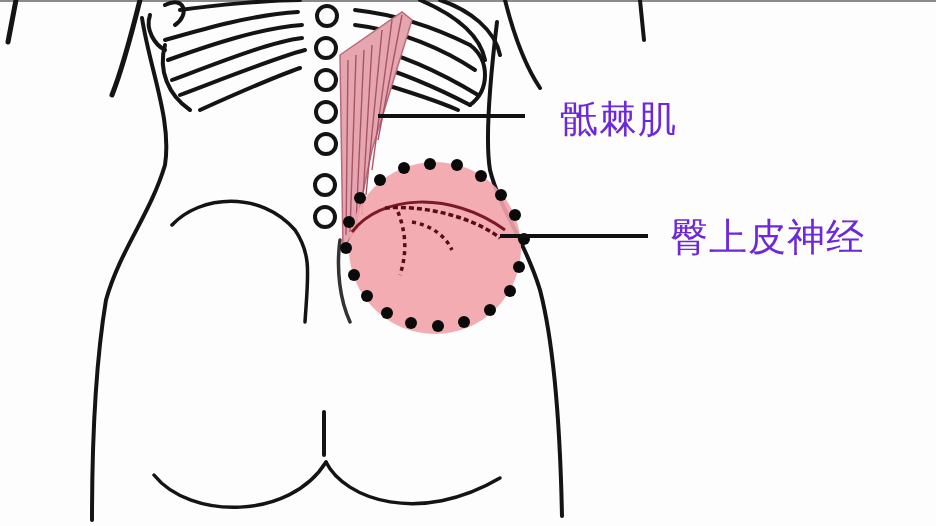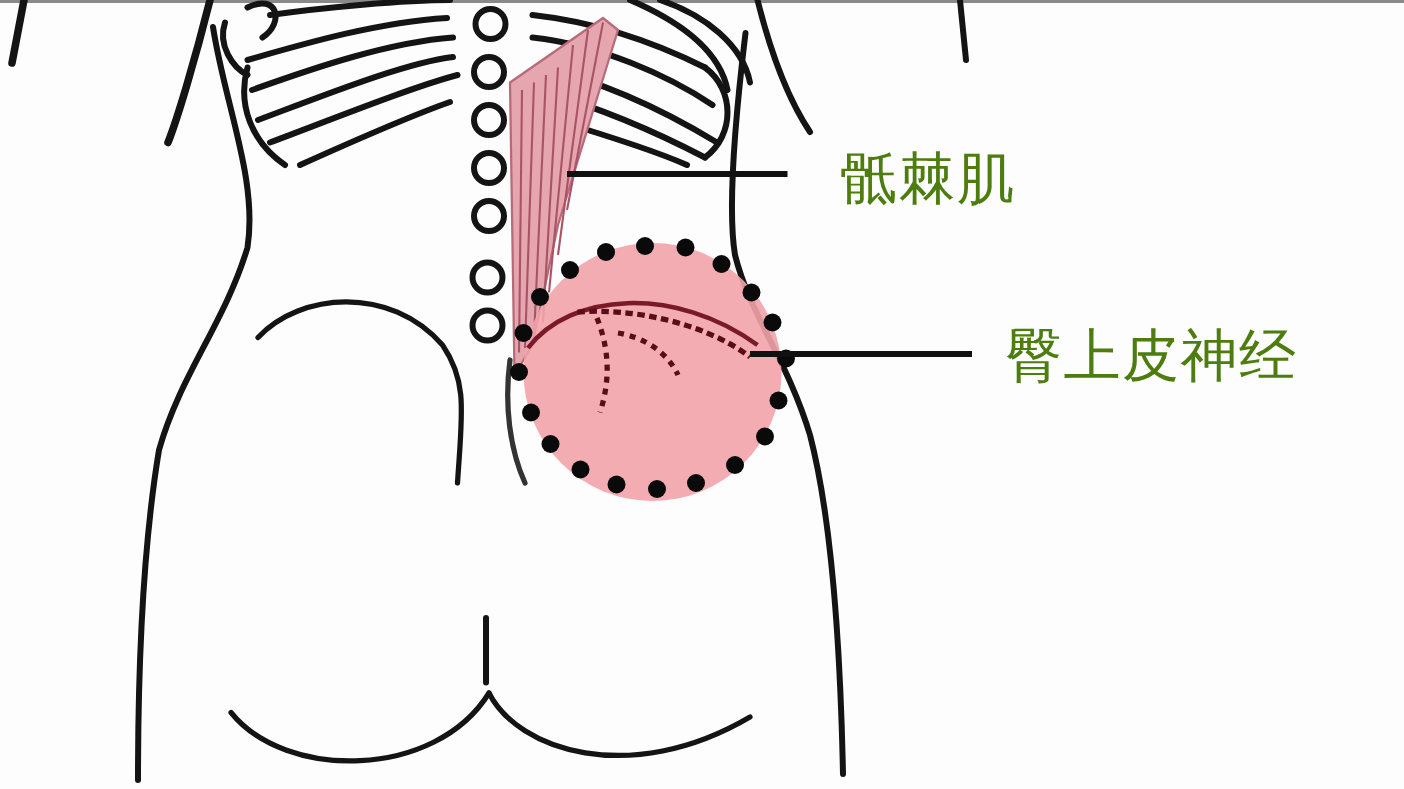--- a/index.html
+++ b/index.html
@@ -1,19 +1,19 @@
 <!DOCTYPE html>
 <html><head>
   <meta charset="utf-8">
   <style>
     html, body { margin: 0; padding: 0; background: #fdfdfd; }
     body { width: 936px; height: 526px; overflow: hidden; position: relative; font-family: "DejaVu Sans", sans-serif; }
     .topline { position: absolute; left: 0; top: 0; width: 936px; height: 2px; background: #8a8a8a; }
     svg.figure { position: absolute; left: 0; top: 0; }
-    .label { position: absolute; color: #4d7c0f; font-family: "DejaVu Serif", serif; white-space: nowrap; line-height: 1; }
+    .label { position: absolute; color: #6d28d9; font-family: "DejaVu Serif", serif; white-space: nowrap; line-height: 1; }
     .label-1 { left: 560px; top: 100px; font-size: 38px; letter-spacing: 1px; }
     .label-2 { left: 670px; top: 218px; font-size: 38px; letter-spacing: 1px; }
   </style>
 </head>
 <body>
 
 <div class="topline"></div>
 
 <svg class="figure" width="936" height="526" viewBox="0 0 936 526">
   <g fill="none" stroke="#141414" stroke-linecap="round" stroke-linejoin="round">

